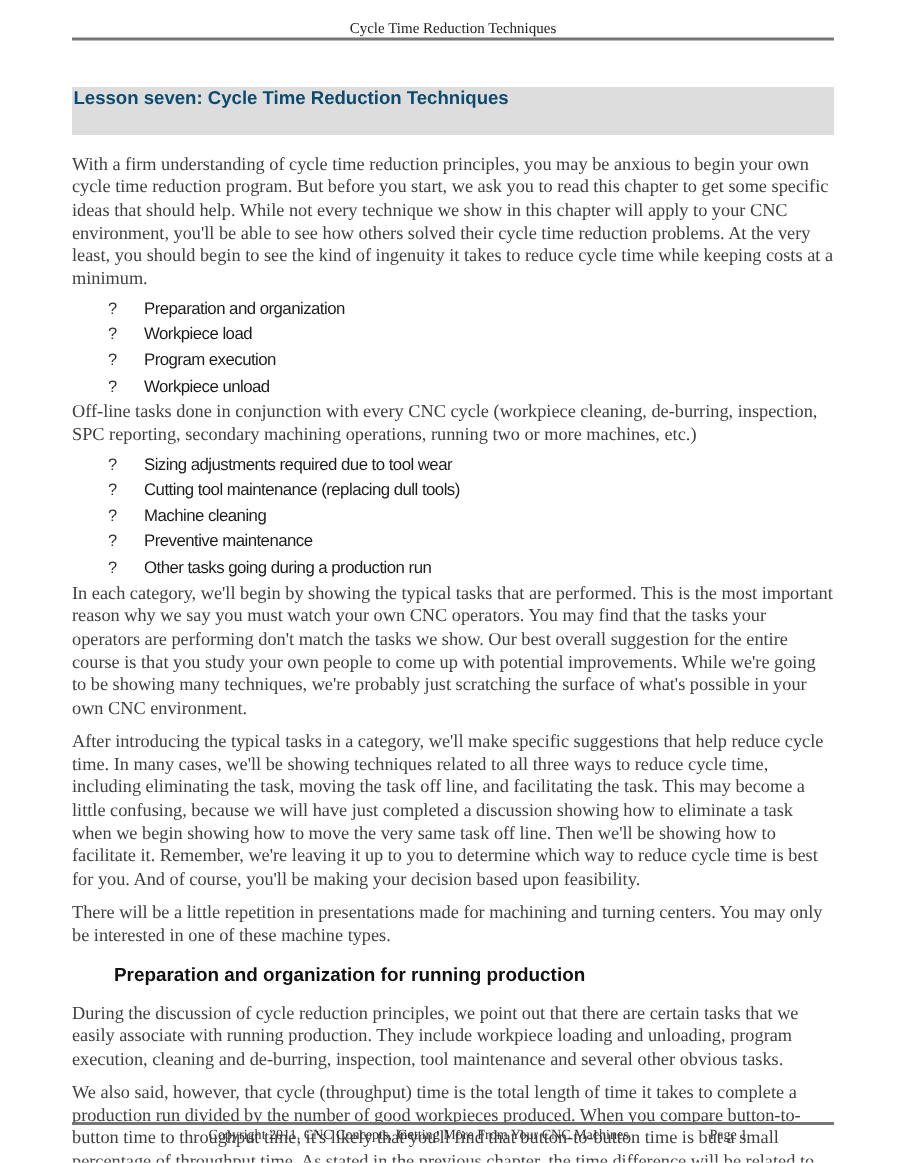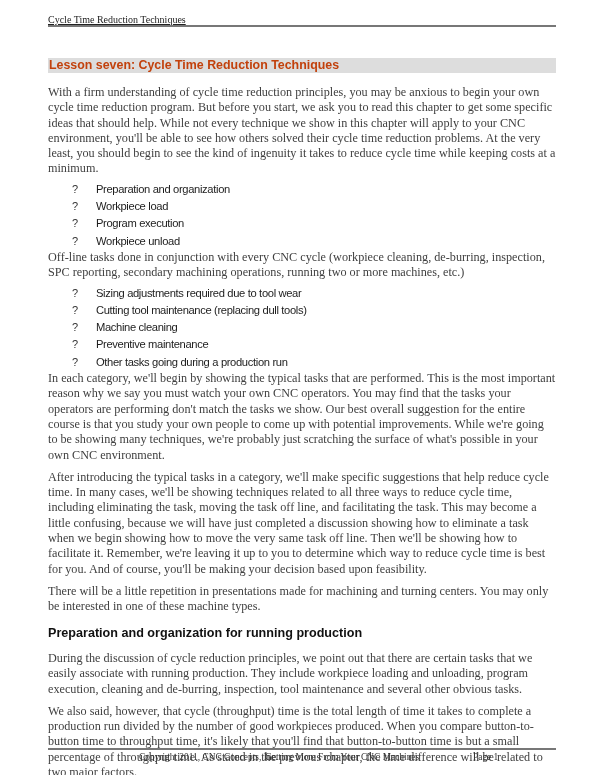--- a/index.html
+++ b/index.html
@@ -13,49 +13,49 @@
       position: relative;
       overflow: hidden;
       font-family: "Liberation Serif", "DejaVu Serif", serif;
       color: #1a1a1a;
     }
     .page-header {
       position: absolute;
       left: 48px;
       right: 44px;
       top: 14px;
+      text-align: center;
       font-size: 10px;
       color: #222;
       height: 12px;
       line-height: 12px;
-      text-decoration: underline;
     }
     .header-rule {
       position: absolute;
       left: 48px;
       width: 508px;
       top: 25px;
       height: 2px;
       background: #777;
     }
     .content {
       position: absolute;
       left: 48px;
       width: 508px;
       top: 58px;
     }
     .lesson-heading {
       background: #dddddd;
       font-family: "Liberation Sans", "DejaVu Sans", sans-serif;
       font-weight: bold;
       font-size: 12.4px;
-      height: 15px;
+      height: 32px;
       line-height: 15px;
       padding-left: 1px;
-      color: #c2410c;
+      color: #0c4a6e;
       margin: 0;
     }
     p {
       margin: 0;
       font-size: 12.2px;
       line-height: 15.3px;
       color: #404040;
     }
     .p-intro { margin-top: 12px; }
     .p-gap { margin-top: 7px; }
@@ -81,20 +81,21 @@
       font-size: 11px;
       color: #333;
     }
     .subheading {
       font-family: "Liberation Sans", "DejaVu Sans", sans-serif;
       font-weight: bold;
       font-size: 12.6px;
       line-height: 15px;
       margin-top: 11px;
       color: #111;
+      margin-left: 28px;
     }
     .footer-rule {
       position: absolute;
       left: 48px;
       width: 508px;
       top: 748px;
       height: 2px;
       background: #777;
     }
     .page-footer {

